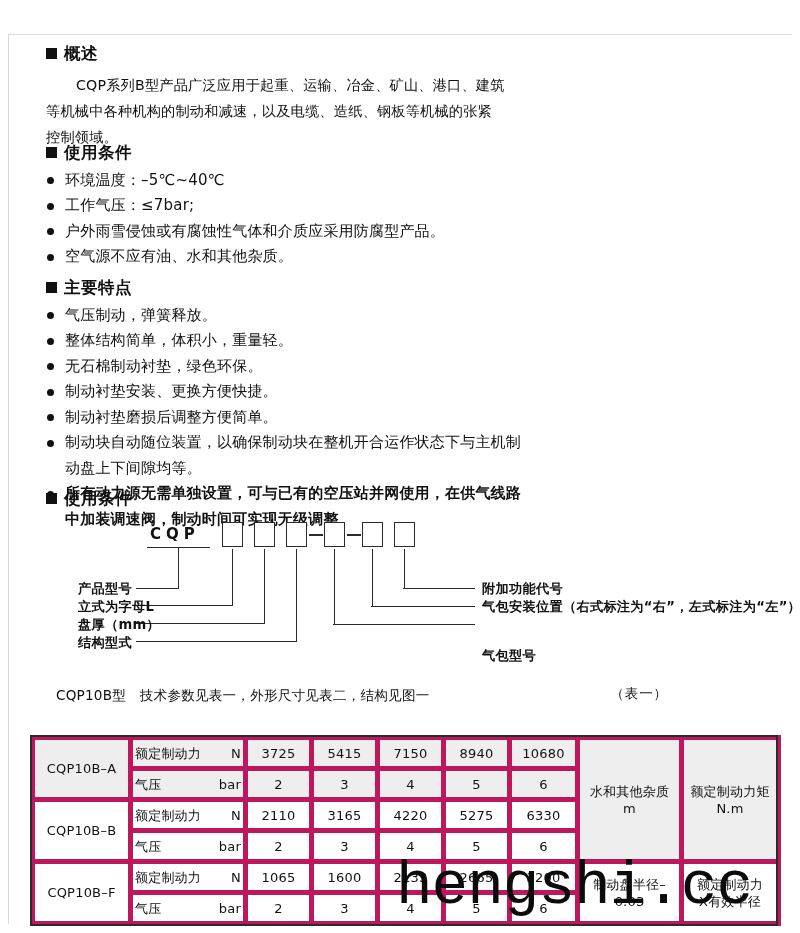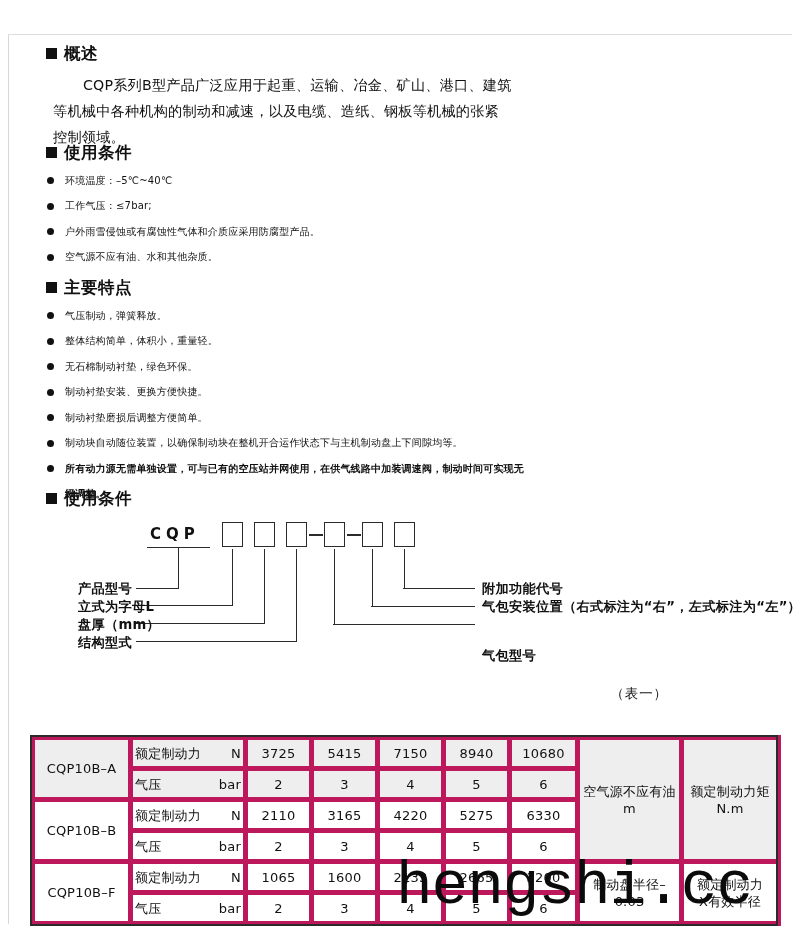--- a/index.html
+++ b/index.html
@@ -52,36 +52,36 @@
   .sq-bullet {
     display: inline-block;
     width: 11px;
     height: 11px;
     background: #111111;
     flex: 0 0 auto;
   }
   .para {
     font-size: 14.2px;
     line-height: 26px;
-    margin: 7px;
+    margin: 0;
     letter-spacing: 0.2px;
   }
   .para.indent {
     text-indent: 30px;
   }
 
   
   .blist {
     list-style: none;
     margin: 0;
     padding: 0;
   }
   .blist li {
     position: relative;
-    font-size: 10px;
+    font-size: 15px;
     line-height: 25.5px;
     padding-left: 19px;
     letter-spacing: 0.2px;
   }
   .blist li::before {
     content: "";
     position: absolute;
     left: 1px;
     top: 9.5px;
     width: 7px;
@@ -309,20 +309,21 @@
         <div class="mc-label" style="left:32px;top:113px;">结构型式</div>
 
         <div class="mc-label" style="left:436px;top:59px;">附加功能代号</div>
         <div class="mc-label" style="left:436px;top:77px;">气包安装位置（右式标注为“右”，左式标注为“左”）</div>
         <div class="mc-label" style="left:436px;top:95px;margin-top:31px;">气包型号</div>
       </div>
     </div>
 
     <div style="position:absolute;left:46px;top:677px;width:740px;">
       <div id="table-caption-row" style="margin-top:8px;">
+        <span class="tbl-note" style="margin-left:10px;">CQP10B型　技术参数见表一，外形尺寸见表二，结构见图一</span>
         <span class="tbl-index">（表一）</span>
       </div>
     </div>
 
     <div id="table-wrap" style="position:absolute;left:30px;top:735px;">
       <table id="spec-table">
         <colgroup>
           <col style="width:98px;">
           <col style="width:115px;">
           <col style="width:66px;">
@@ -342,21 +343,21 @@
                 <span>额定制动力</span>
                 <span>N</span>
               </span>
             </td>
             <td class="shade">3725</td>
             <td class="shade">5415</td>
             <td class="shade">7150</td>
             <td class="shade">8940</td>
             <td class="shade">10680</td>
             <td class="shade" rowspan="4">
-              <div>空气源不应有油</div>
+              <div>水和其他杂质</div>
               <div>m</div>
             </td>
             <td class="shade" rowspan="4">
               <div>额定制动力矩</div>
               <div>N.m</div>
             </td>
           </tr>
 
           <tr>
             <td class="shade rowhead">

